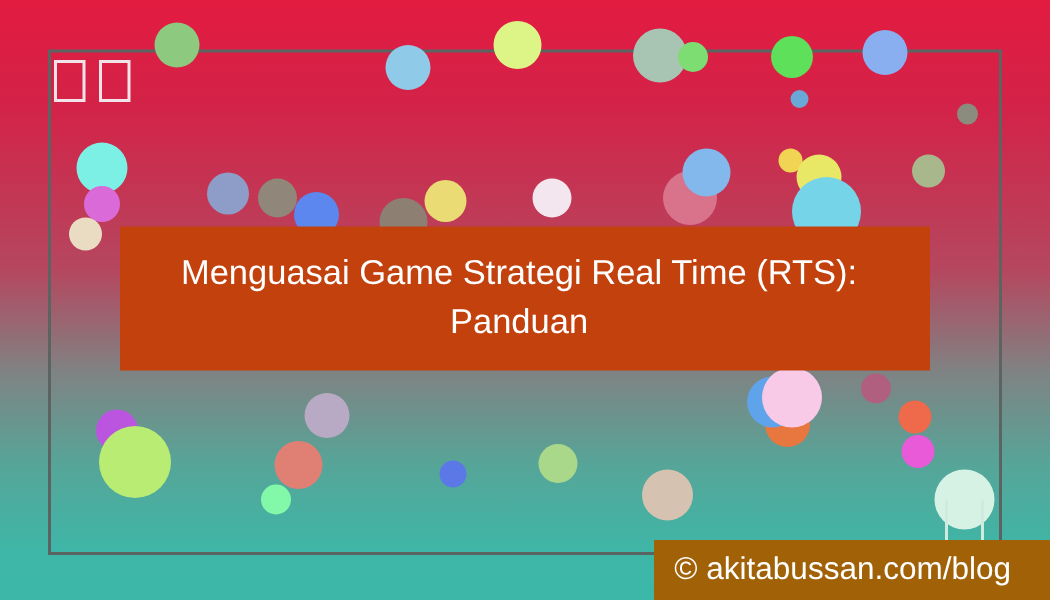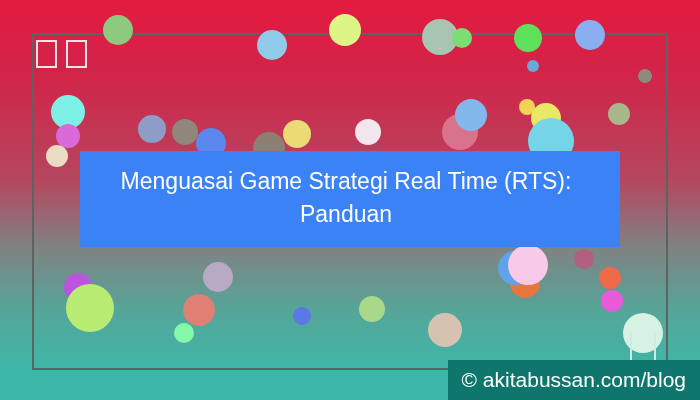--- a/index.html
+++ b/index.html
@@ -43,39 +43,39 @@
     width: 21px;
     height: 28px;
     border: 2px solid #f0e4e8;
     box-sizing: border-box;
   }
   #title-plate {
     position: absolute;
     left: 80px;
     top: 151px;
     width: 540px;
-    background: #3b82f6;
+    background: #c2410c;
     padding: 14px 10px 16px 2px;
     box-sizing: border-box;
     text-align: center;
   }
   #title-text {
     color: #ffffff;
     font-size: 23px;
     line-height: 33px;
     font-weight: 400;
     letter-spacing: 0px;
     white-space: pre-line;
   }
   #watermark-plate {
     position: absolute;
     right: 0px;
     bottom: 0px;
-    background: #0f766e;
-    padding: 7px 14px 8px 14px;
+    background: #a16207;
+    padding: 7px 26px 8px 14px;
   }
   #watermark-text {
     color: #ffffff;
     font-size: 21px;
     line-height: 25px;
     white-space: nowrap;
   }
   #glass-stem {
     position: absolute;
     left: 630px;

